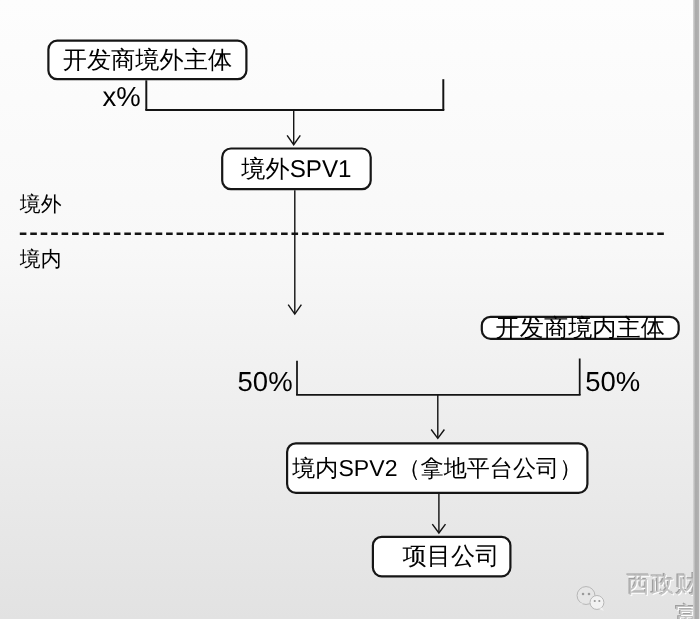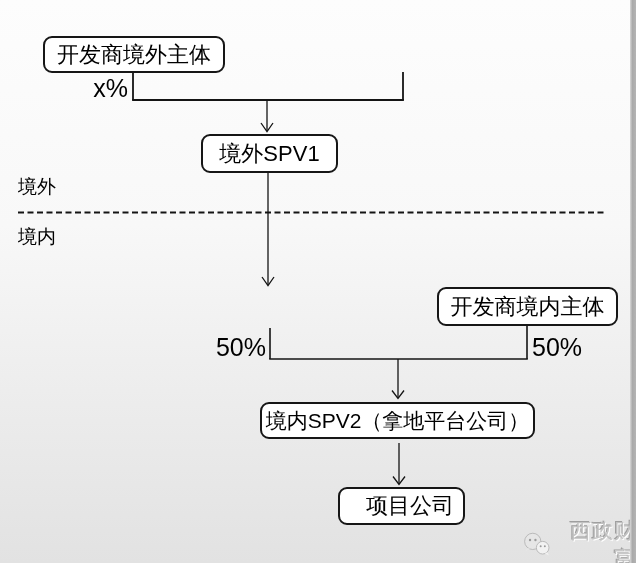--- a/index.html
+++ b/index.html
@@ -70,25 +70,25 @@
   <div class="node" style="left:43px;top:36px;width:182px;height:37px;">
     <span>开发商境外主体</span>
   </div>
 
 
   <div class="node" style="left:201px;top:134px;width:137px;height:39px;">
     <span>境外SPV1</span>
   </div>
 
 
-  <div class="node" style="left:437px;top:287px;width:181px;height:39px;">
+  <div class="node" style="left:437px;top:287px;width:181px;height:22px;">
     <span>开发商境内主体</span>
   </div>
 
-  <div class="node small-font" style="left:260px;top:402px;width:275px;height:37px;">
+  <div class="node small-font" style="left:260px;top:402px;width:275px;height:47px;">
     <span>境内SPV2（拿地平台公司）</span>
   </div>
 
   <div class="node" style="left:338px;top:487px;width:127px;height:38px;padding-left:17px;">
     <span>项目公司</span>
   </div>
 
   <div class="pct right-align" style="left:58px;top:75px;width:70px;">x%</div>
 
 

